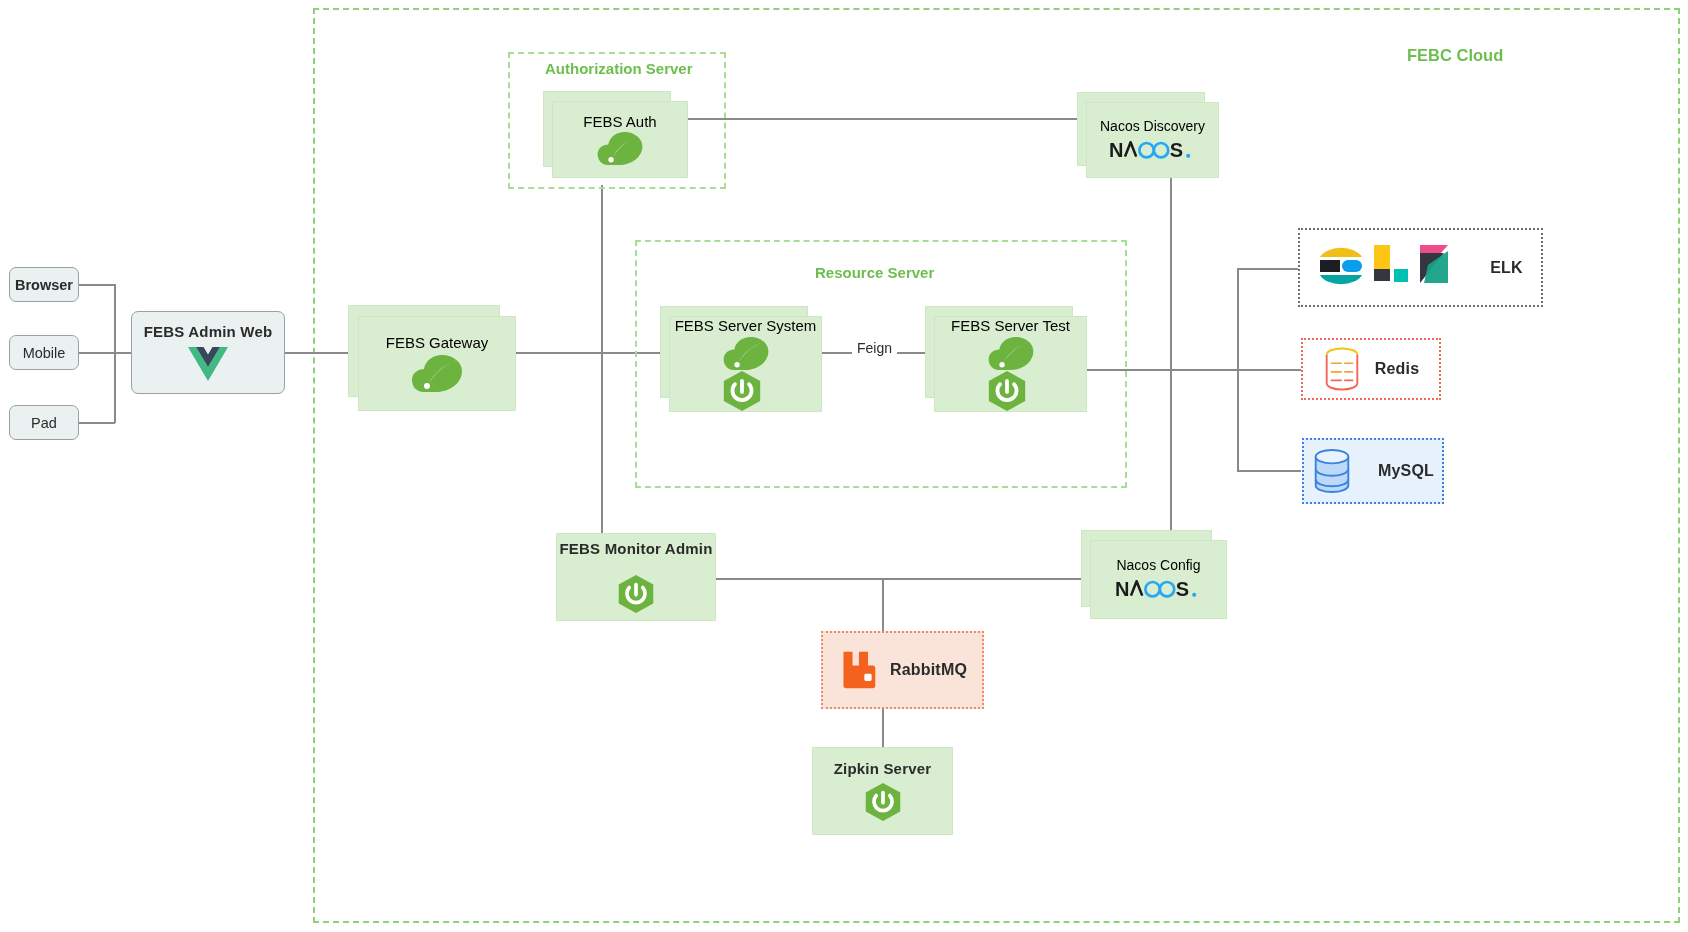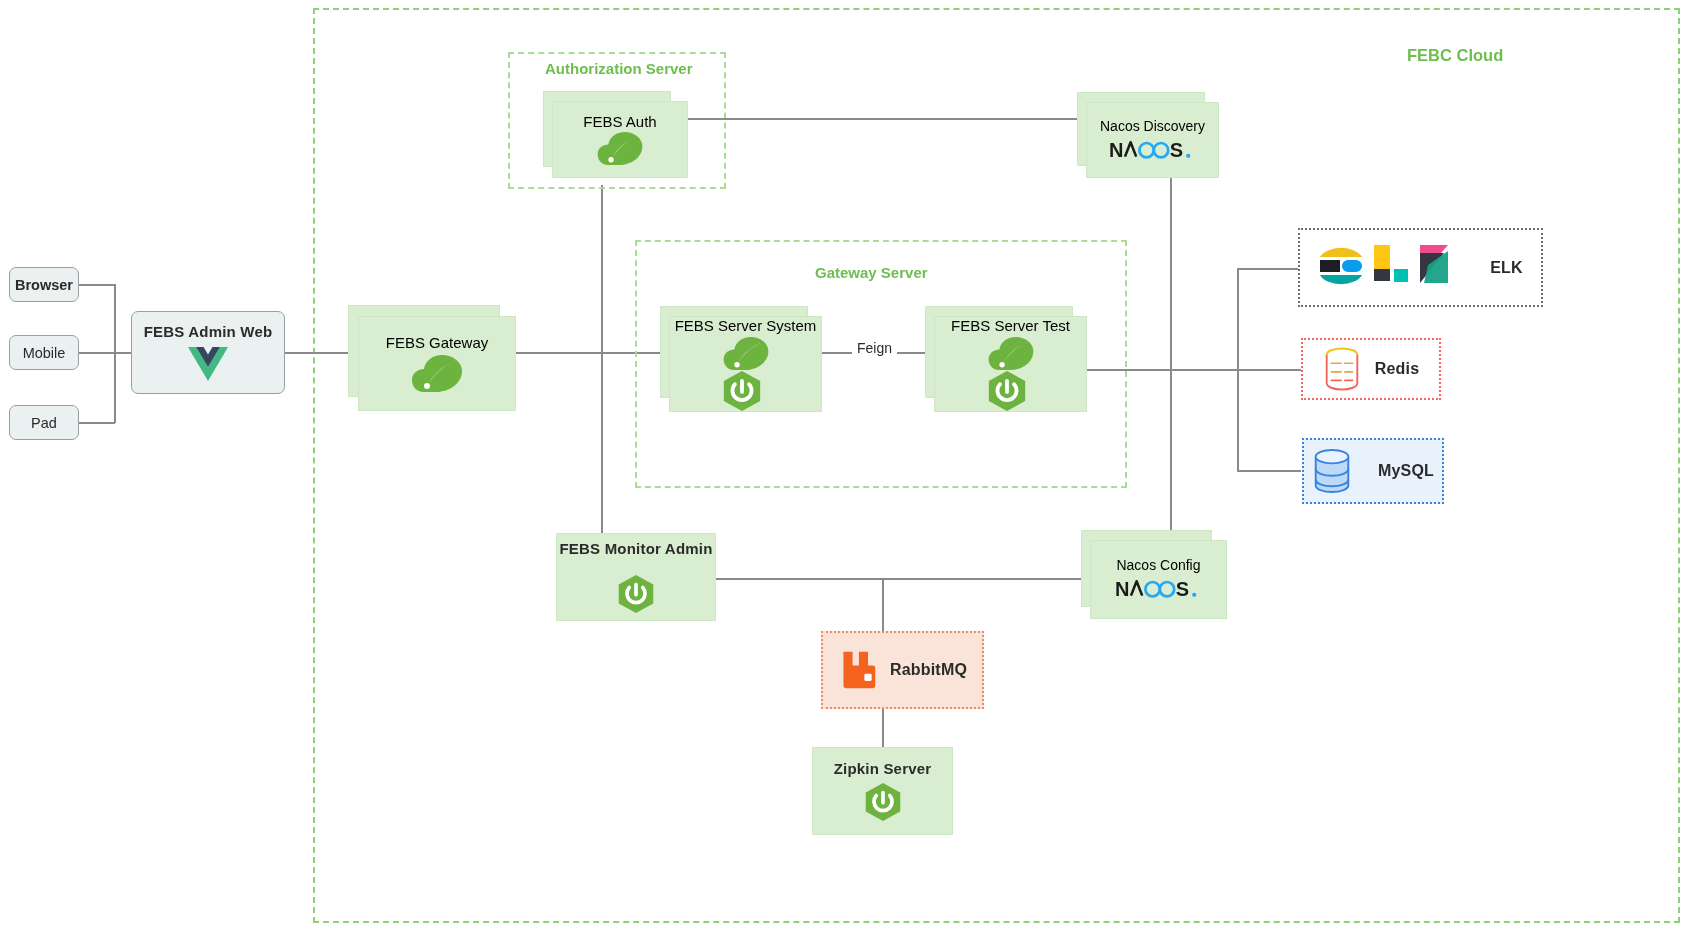--- a/index.html
+++ b/index.html
@@ -113,21 +113,21 @@
             <path d="M46,5 C36,8 24,16 17,28 C22,18 33,9 46,5 Z" fill="#ffffff" opacity=".9"></path>
             <circle cx="15" cy="31" r="3" fill="#ffffff"></circle>
           </svg>
         </span>
       </div>
     </div>
   </div>
   <div class="ln h" style="left:688px;top:118px;width:389px;"></div>
 
   <div class="group faint" style="left:635px;top:240px;width:492px;height:248px;"></div>
-  <div class="group-title" style="left:815px;top:264px;">Gateway Server</div>
+  <div class="group-title" style="left:815px;top:264px;">Resource Server</div>
 
   <div class="stack" style="left:660px;top:306px;width:162px;height:106px;">
     <div class="layer" style="left:0;top:0;width:148px;height:92px;"></div>
     <div class="face" style="left:9px;top:10px;width:153px;height:96px;">
       <div class="title" style="font-size:15px;margin-bottom:3px;">FEBS Server System</div>
       <div class="icons">
         <span>
           <svg width="46" height="34" viewBox="0 0 50 38" aria-hidden="true">
             <path d="M12,37 C3,37 0,30 0,25 C0,18 6,14 12,14 C13,6 21,0 30,0 C41,0 50,7 50,16 C50,28 38,37 24,37 Z" fill="#6db33f"></path>
             <path d="M46,5 C36,8 24,16 17,28 C22,18 33,9 46,5 Z" fill="#ffffff" opacity=".9"></path>

